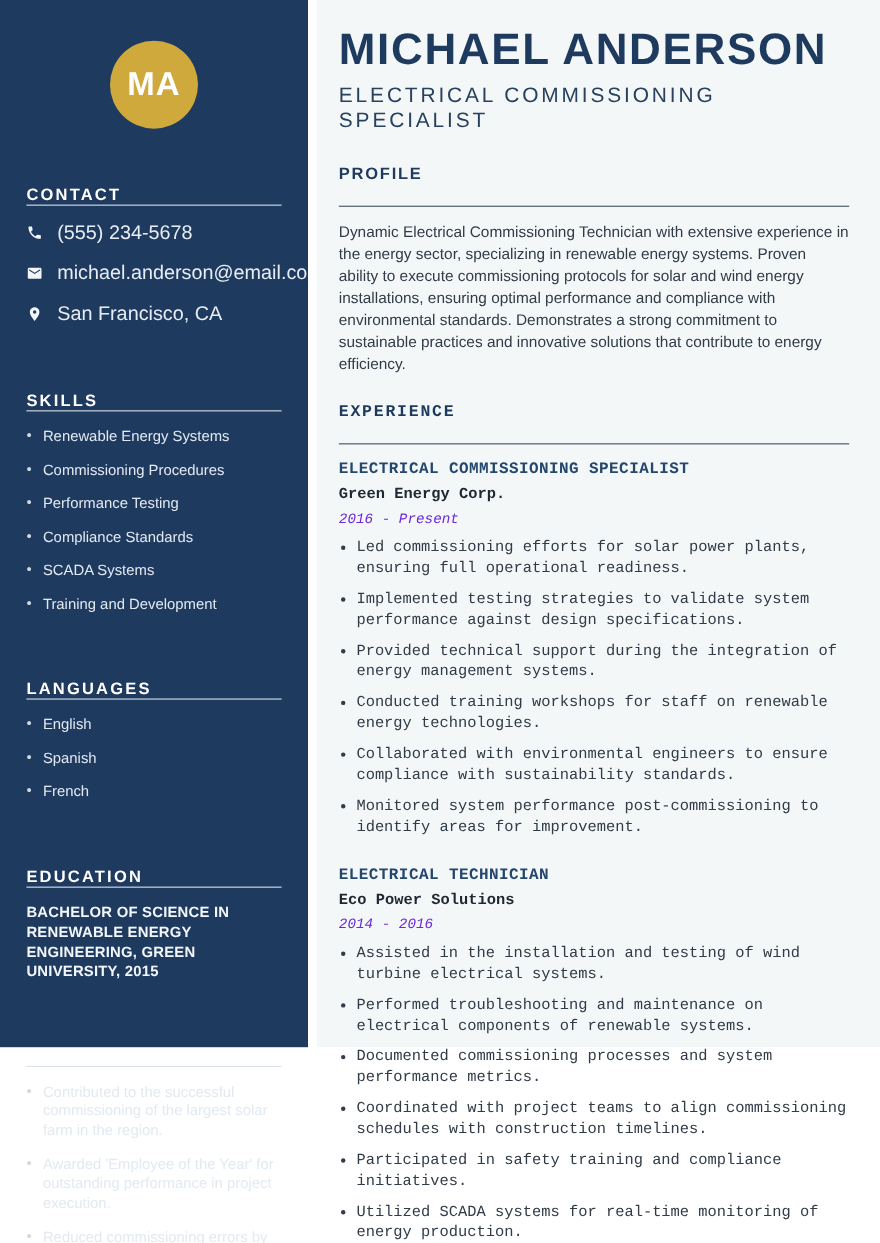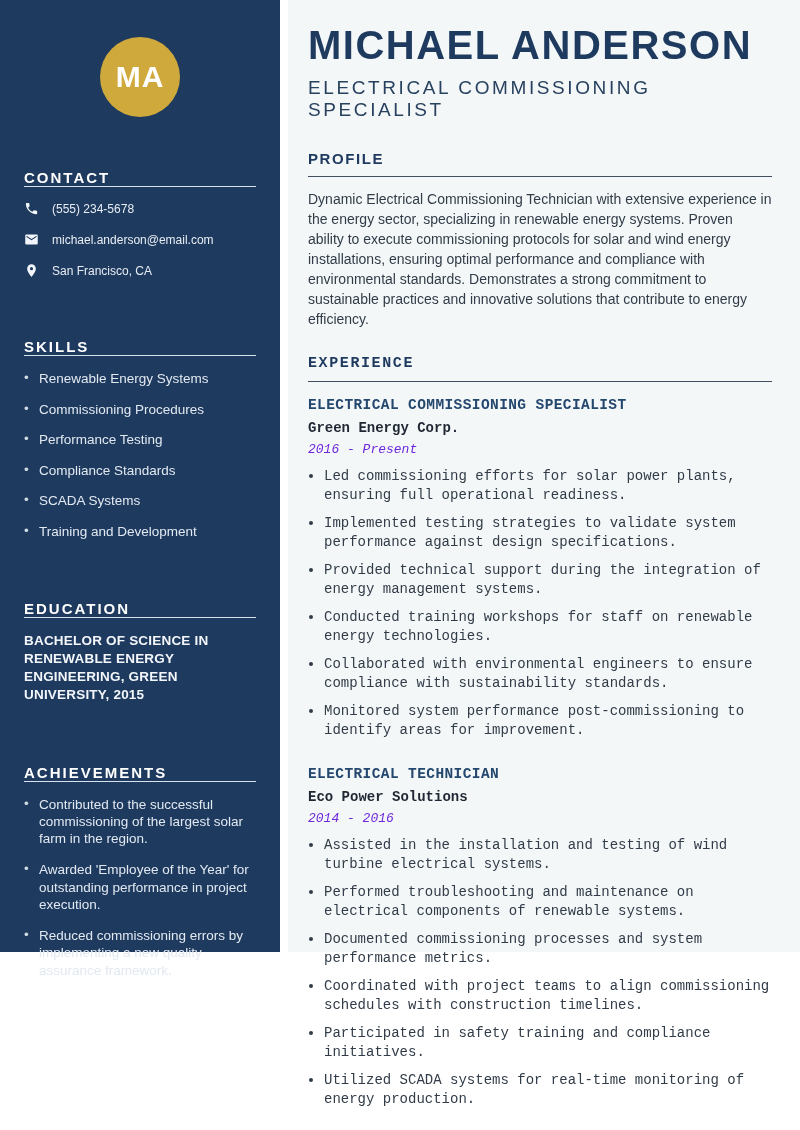--- a/index.html
+++ b/index.html
@@ -10,41 +10,41 @@
   .sidebar{width:280px;flex-shrink:0;background:#1e3a5f;color:#e8edf3;box-sizing:border-box;
            padding:37px 24px 20px 24px;}
   .avatar{width:80px;height:80px;border-radius:50%;background:#d0a93c;margin:0 auto;
           display:flex;align-items:center;justify-content:center;}
   .avatar span{color:#ffffff;font-size:30px;font-weight:700;letter-spacing:1px;}
   .side-section{margin-top:60px;}
   .side-section.first{margin-top:52px;}
   .side-heading{font-size:15px;font-weight:700;letter-spacing:2px;color:#ffffff;margin:0 0 10px 0;
                 padding-bottom:0;border-bottom:1.5px solid #d9e1ea;}
   .contact-list{list-style:none;margin:14px 0 0 0;padding:0;}
-  .contact-list li{display:flex;align-items:center;gap:13px;font-size:12px;color:#e8edf3;
+  .contact-list li{display:flex;align-items:center;gap:13px;font-size:18px;color:#e8edf3;
                    margin:12px 0 16px 0;}
   .cicon{width:15px;height:15px;flex-shrink:0;display:inline-flex;}
   .cicon svg{width:15px;height:15px;fill:#f2f5f9;}
   .dot-list{list-style:none;margin:14px 0 0 0;padding:0;}
   .dot-list li{font-size:13.5px;color:#e2e9f1;margin:0 0 13px 0;padding-left:15px;position:relative;
                line-height:1.3;}
   .dot-list li::before{content:"•";position:absolute;left:0;top:-1px;color:#cfd9e4;}
   .edu-degree{font-size:13.5px;font-weight:700;color:#f3f6fa;line-height:1.32;margin-top:14px;
               letter-spacing:0.2px;}
   .ach-list li{margin-bottom:14px;line-height:1.28;}
 
   
   .divider{width:8px;flex-shrink:0;background:#ffffff;}
 
   
   .main{flex:1;background:#f4f7f8;box-sizing:border-box;padding:24px 28px 20px 20px;}
   .name{font-size:40px;font-weight:700;color:#1e3a5f;letter-spacing:1.5px;margin:0;line-height:1.05;}
   .job-subtitle{font-size:19px;color:#27415f;letter-spacing:2.6px;margin-top:11px;font-weight:400;}
   .main-heading{font-size:15px;font-weight:700;letter-spacing:1.6px;color:#1e3a5f;margin:0;
-                padding-bottom:9px;border-bottom:1.5px solid #404e5e;}
+                padding-bottom:20px;border-bottom:1.5px solid #404e5e;}
   .profile-section{margin-top:29px;}
   .profile-text{font-size:14px;line-height:20px;color:#313c48;margin-top:12px;}
   .experience-section{margin-top:26px;font-family:Liberation Mono, monospace;}
   .job{margin-top:15px;}
   .job + .job{margin-top:26px;}
   .job-title{font-size:14.5px;font-weight:700;color:#24476e;letter-spacing:0.4px;margin:0;}
   .job-company{font-size:14px;font-weight:700;color:#1f2733;margin-top:7px;}
   .job-dates{font-size:13px;font-style:italic;color:#6d28d9;margin-top:6px;}
   .job-bullets{margin:10px 0 0 0;padding:0 0 0 16px;list-style:disc;}
   .job-bullets li{font-size:14px;color:#313c48;line-height:19px;margin:0 0 9px 0;}
@@ -95,20 +95,28 @@
       <ul class="dot-list">
         <li>Renewable Energy Systems</li>
         <li>Commissioning Procedures</li>
         <li>Performance Testing</li>
         <li>Compliance Standards</li>
         <li>SCADA Systems</li>
         <li>Training and Development</li>
       </ul>
     </section>
 
+    <section class="side-section">
+      <h2 class="side-heading">LANGUAGES</h2>
+      <ul class="dot-list">
+        <li>English</li>
+        <li>Spanish</li>
+        <li>French</li>
+      </ul>
+    </section>
 
     <section class="side-section">
       <h2 class="side-heading">EDUCATION</h2>
       <div class="edu-degree">BACHELOR OF SCIENCE IN RENEWABLE ENERGY ENGINEERING, GREEN UNIVERSITY, 2015</div>
     </section>
 
     <section class="side-section">
       <h2 class="side-heading">ACHIEVEMENTS</h2>
       <ul class="dot-list ach-list">
         <li>Contributed to the successful commissioning of the largest solar farm in the region.</li>

